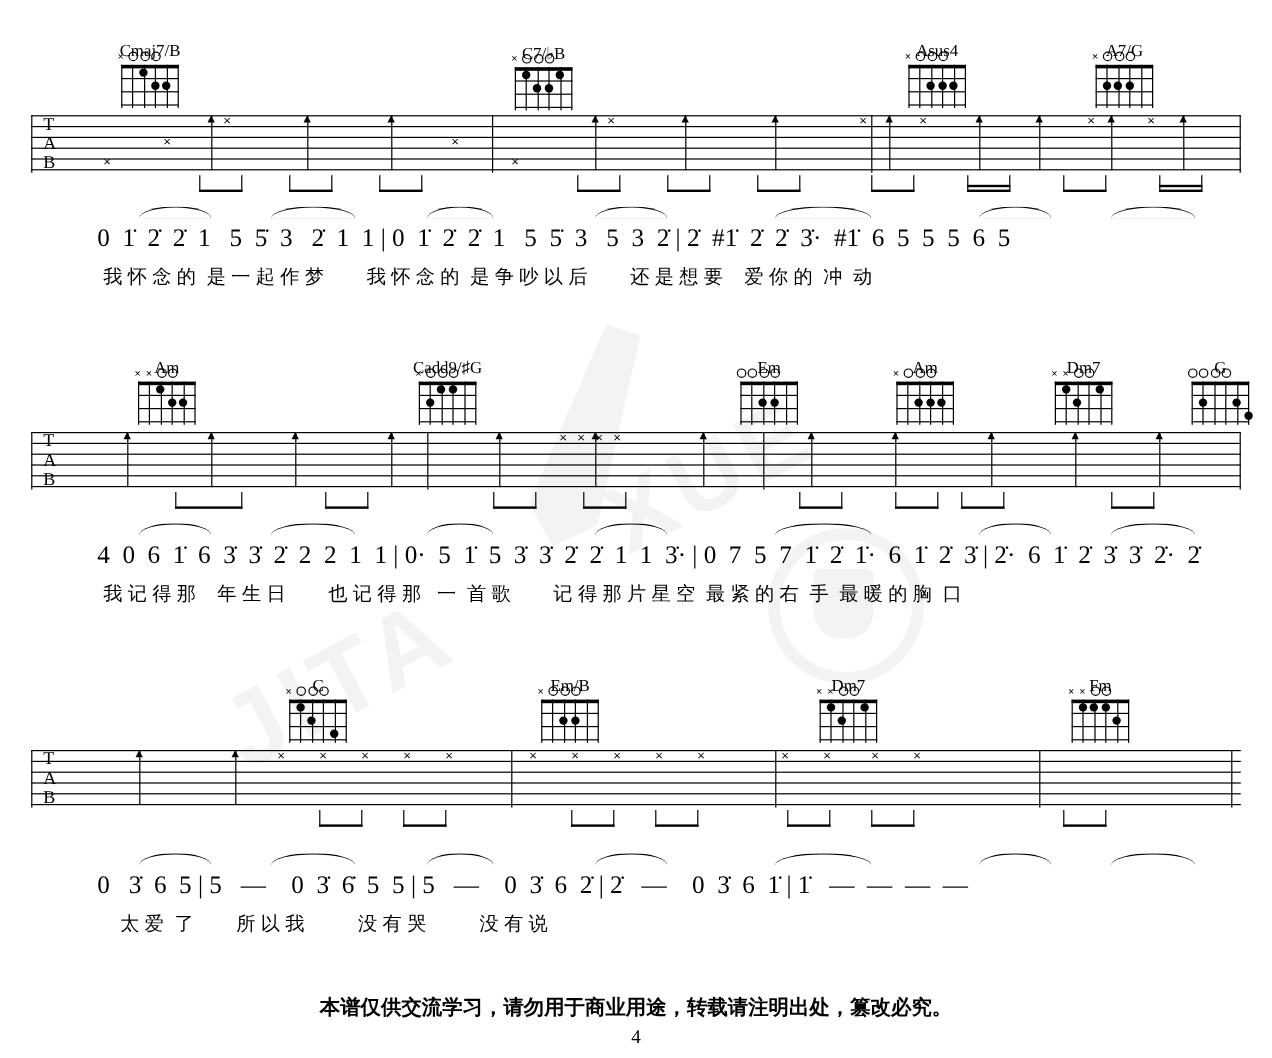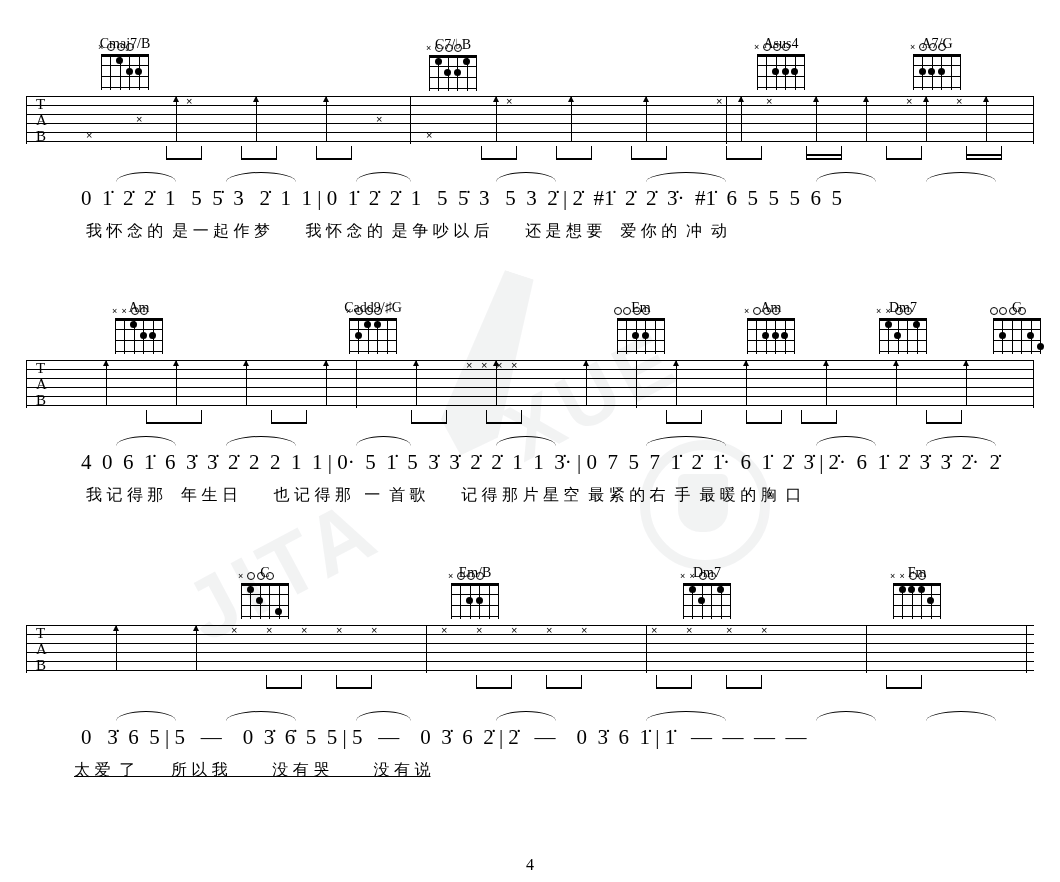--- a/index.html
+++ b/index.html
@@ -562,24 +562,25 @@
         <div class="stem" style="left: 665px; top: 50px; height: 14px;"></div>
         <div class="beam" style="left: 630px; top: 62px; width: 36px;"></div>
         <div class="stem" style="left: 700px; top: 50px; height: 14px;"></div>
         <div class="stem" style="left: 735px; top: 50px; height: 14px;"></div>
         <div class="beam" style="left: 700px; top: 62px; width: 36px;"></div>
         <div class="stem" style="left: 860px; top: 50px; height: 14px;"></div>
         <div class="stem" style="left: 895px; top: 50px; height: 14px;"></div>
         <div class="beam" style="left: 860px; top: 62px; width: 36px;"></div>
       </div>
       <div class="numrow" style="left: 55px; top: 160px;">0   3̇  6  5 | 5   —    0  3̇  6̇  5  5 | 5   —    0  3̇  6  2̇ | 2̇   —    0  3̇  6  1̇ | 1̇   —  —  —  —</div>
-      <div class="lyricrow" style="left: 48px; top: 195px; text-decoration: underline;">太 爱  了        所 以 我          没 有 哭          没 有 说</div>
+      <div class="lyricrow" style="left: 74px; top: 195px;">太 爱  了        所 以 我          没 有 哭          没 有 说</div>
       <div class="slur" style="left: 90px; top: 146px; width: 60px;"></div>
       <div class="slur" style="left: 200px; top: 146px; width: 70px;"></div>
       <div class="slur" style="left: 330px; top: 146px; width: 55px;"></div>
       <div class="slur" style="left: 470px; top: 146px; width: 60px;"></div>
       <div class="slur" style="left: 620px; top: 146px; width: 80px;"></div>
       <div class="slur" style="left: 790px; top: 146px; width: 60px;"></div>
       <div class="slur" style="left: 900px; top: 146px; width: 70px;"></div>
     </div>
 
+  <div class="footer" style="top:828px;">本谱仅供交流学习，请勿用于商业用途，转载请注明出处，篡改必究。</div>
   <div class="pageno" style="top:856px;">4</div>
 </div>
 
 </body></html>

